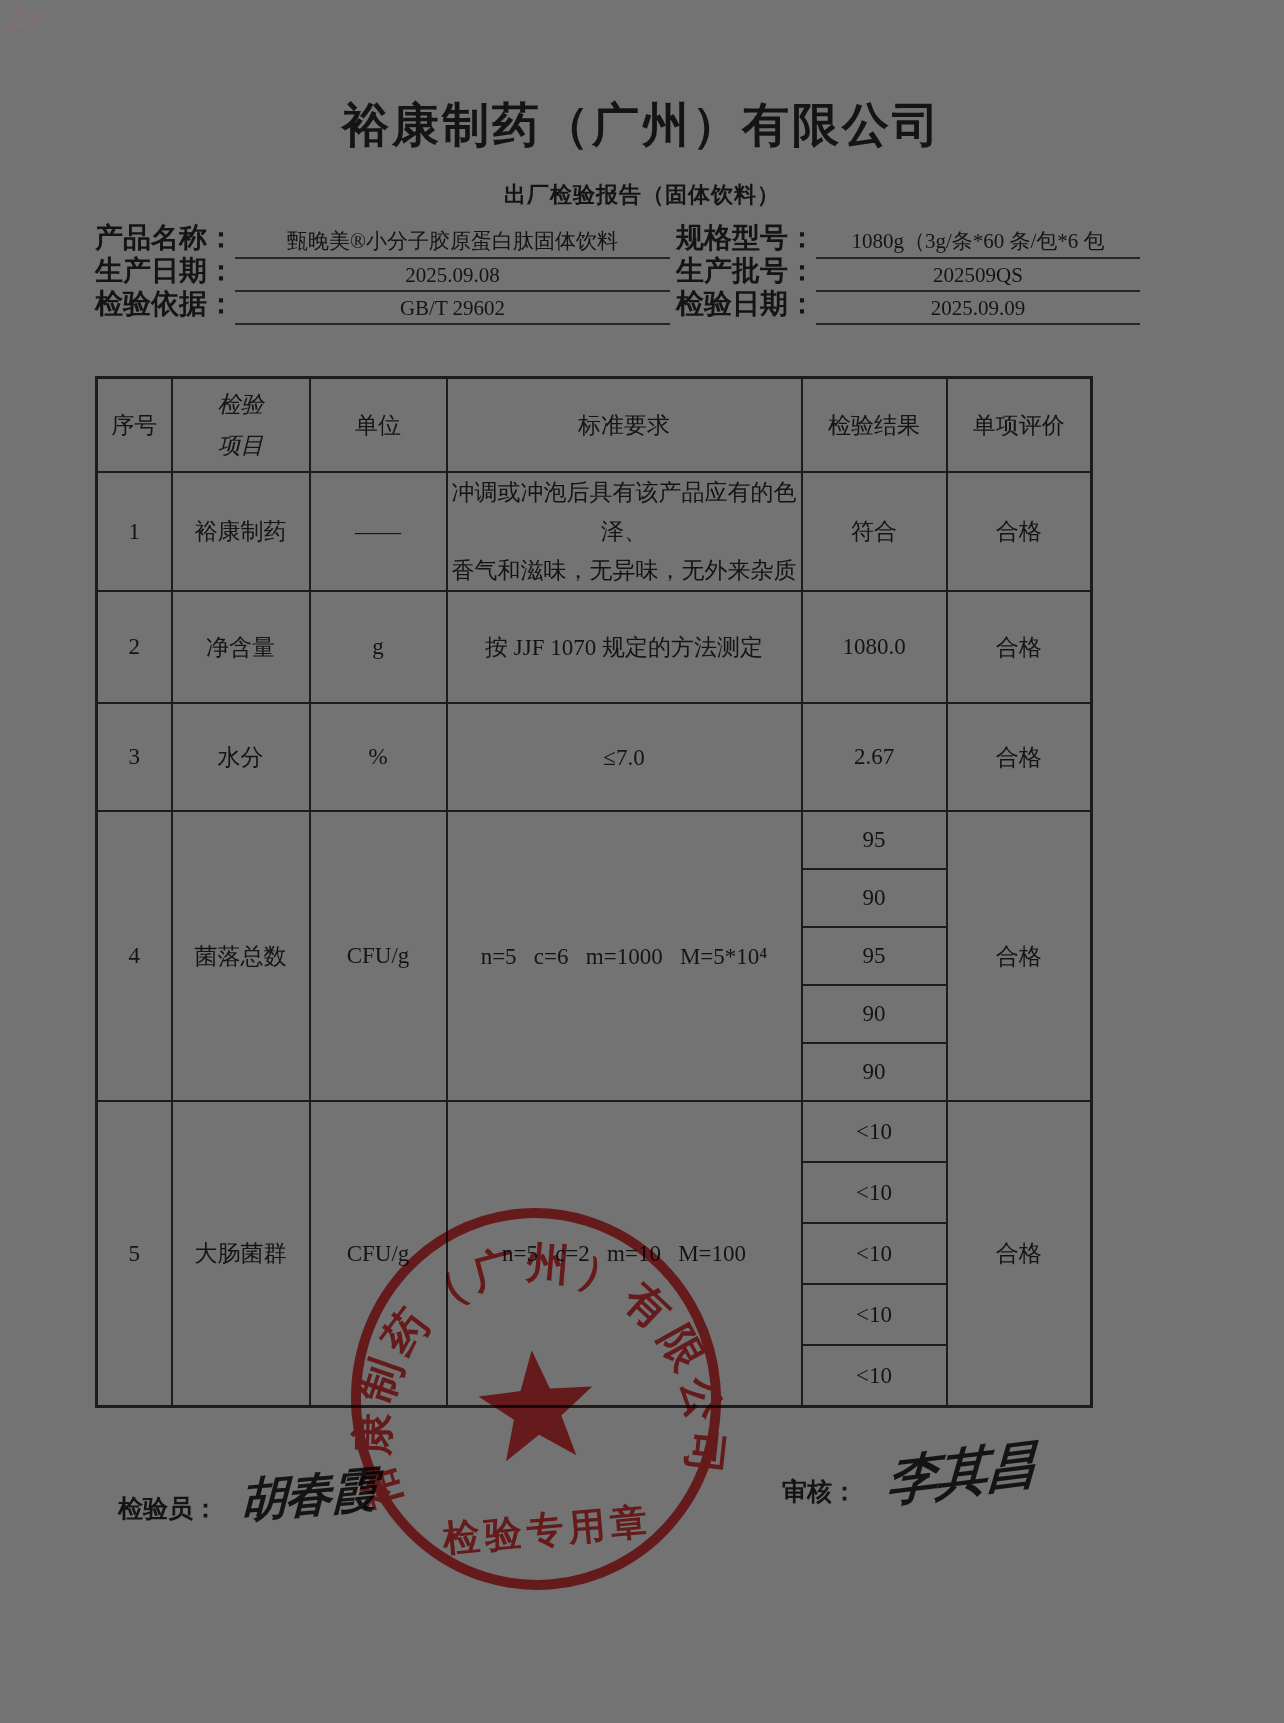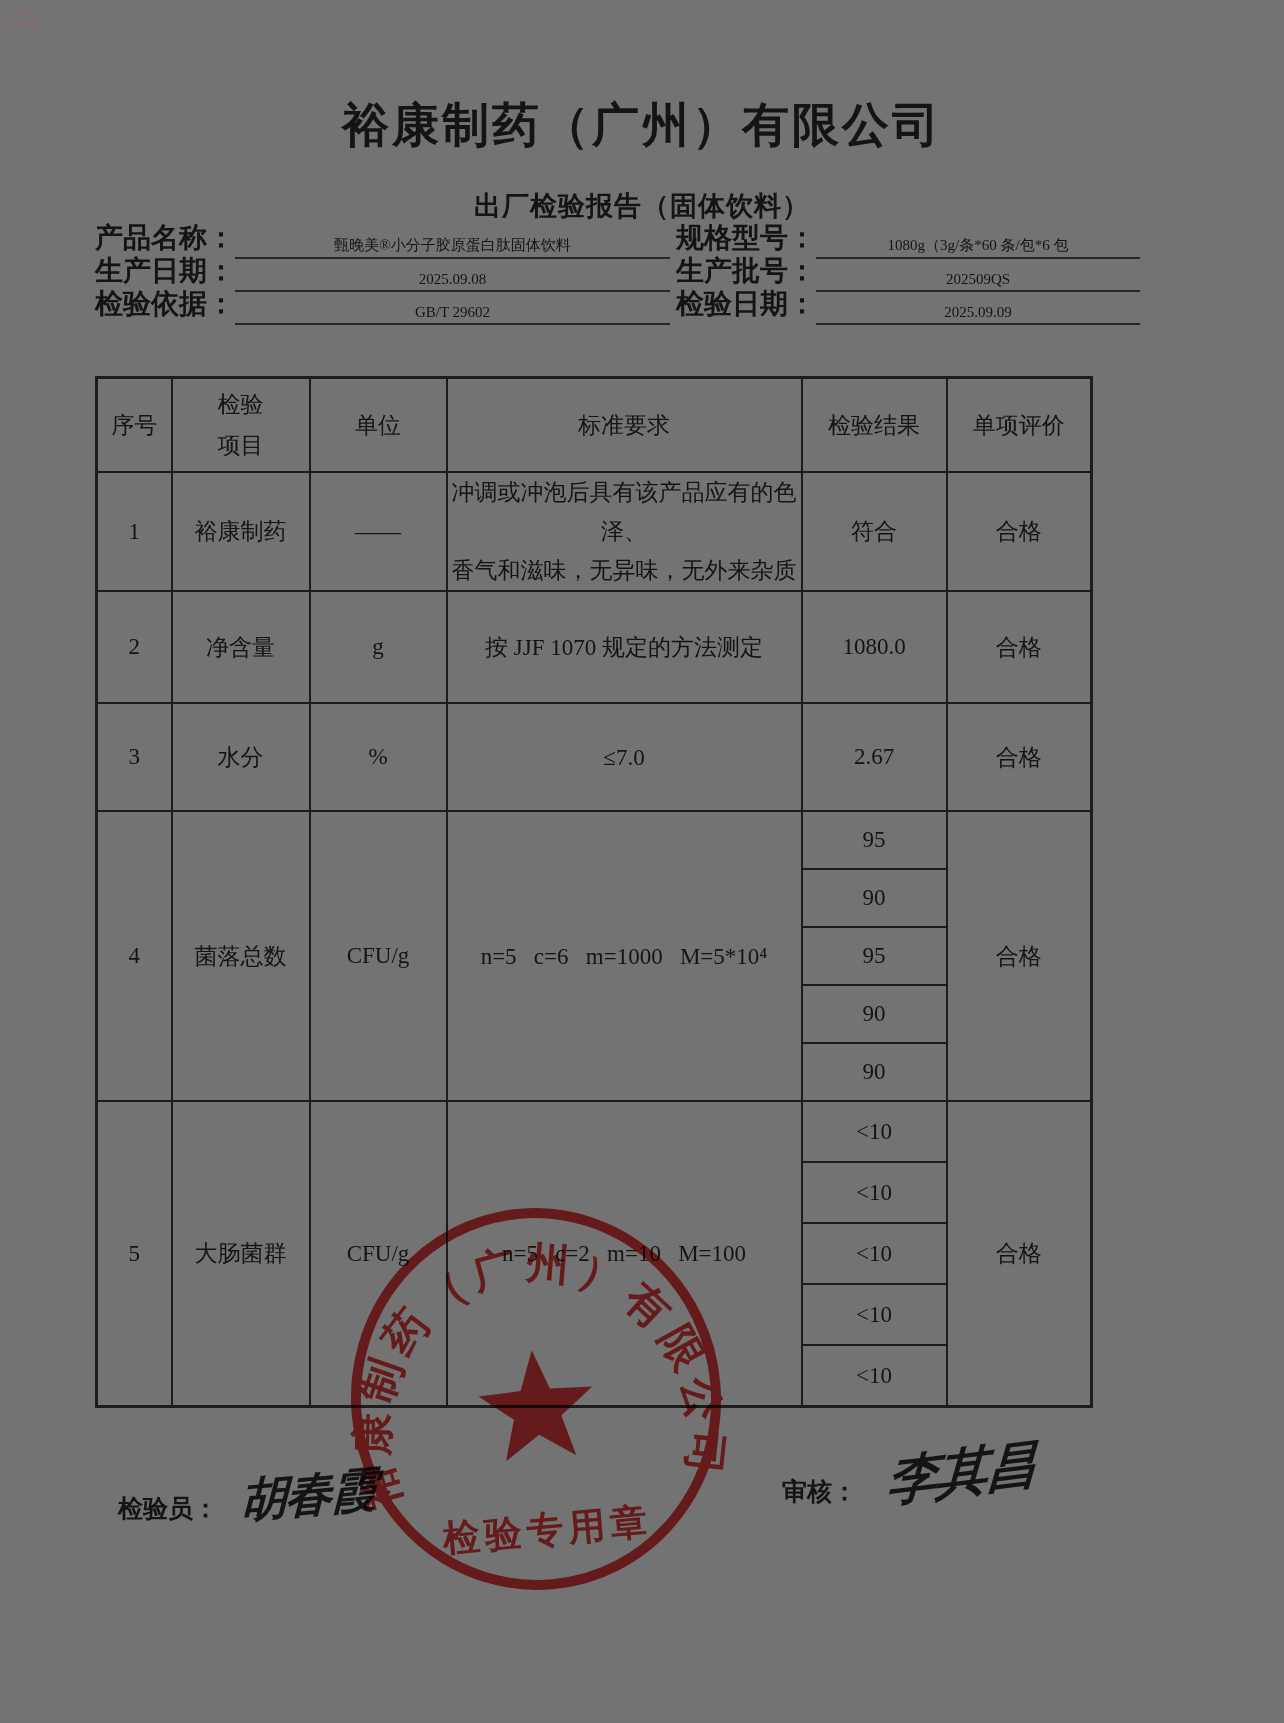--- a/index.html
+++ b/index.html
@@ -9,49 +9,49 @@
     position:relative;overflow:hidden;
   }
   .page{position:absolute;inset:0;background:#737373;}
 
   
   .company-title{
     position:absolute;top:94px;left:0;width:100%;margin:0;
     text-align:center;font-size:47px;font-weight:bold;letter-spacing:3px;
   }
   .report-title{
-    position:absolute;top:188px;left:0;width:100%;margin:0;
-    text-align:center;font-size:27px;font-weight:bold;letter-spacing:1px;
+    position:absolute;top:180px;left:0;width:100%;margin:0;
+    text-align:center;font-size:22px;font-weight:bold;letter-spacing:1px;
   }
 
   
   .info{
     position:absolute;top:226px;left:95px;width:1045px;
     display:grid;grid-template-columns:575px 470px;grid-auto-rows:33px;
   }
   .info-item{display:flex;align-items:flex-end;}
   .info-item .lbl{font-size:28px;font-weight:bold;white-space:nowrap;padding-bottom:2px;}
   .info-item .val{
-    flex:1;text-align:center;font-size:15px;
+    flex:1;text-align:center;font-size:21px;
     border-bottom:2px solid #262626;padding-bottom:2px;white-space:nowrap;
   }
   .info-item.right{padding-left:6px;}
 
   
   .report-table{
     position:absolute;top:376px;left:95px;width:995px;
     border-collapse:collapse;table-layout:fixed;
     border:3px solid #1c1c1c;
   }
   .report-table th,.report-table td{
     border:2px solid #1c1c1c;text-align:center;vertical-align:middle;
     font-size:23px;padding:0 4px;
   }
   .report-table th{font-weight:normal;height:92px;}
-  .wrap2{display:inline-block;width:54px;line-height:1.8;}
+  .wrap2{display:inline-block;width:54px;line-height:1.8;font-style:italic;}
   tr.r1 td{height:106px;}
   tr.r2 td{height:110px;}
   tr.r3 td{height:106px;}
   td.sub4{height:56px;}
   td.sub5{height:59px;}
   td.std{white-space:pre-wrap;line-height:1.7;margin-top:24px;}
 
   
   .sign-row{position:absolute;width:100%;top:1448px;left:0;}
   .inspector{position:absolute;left:118px;top:22px;}

